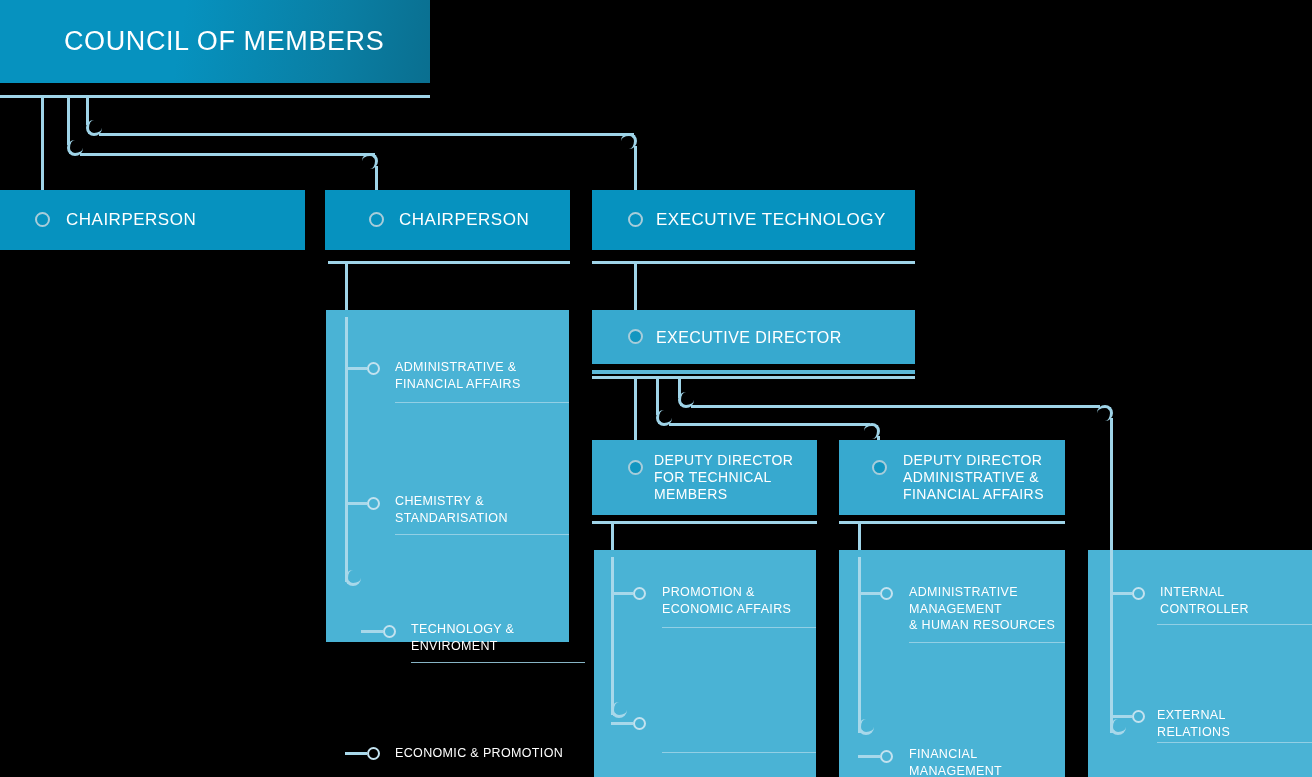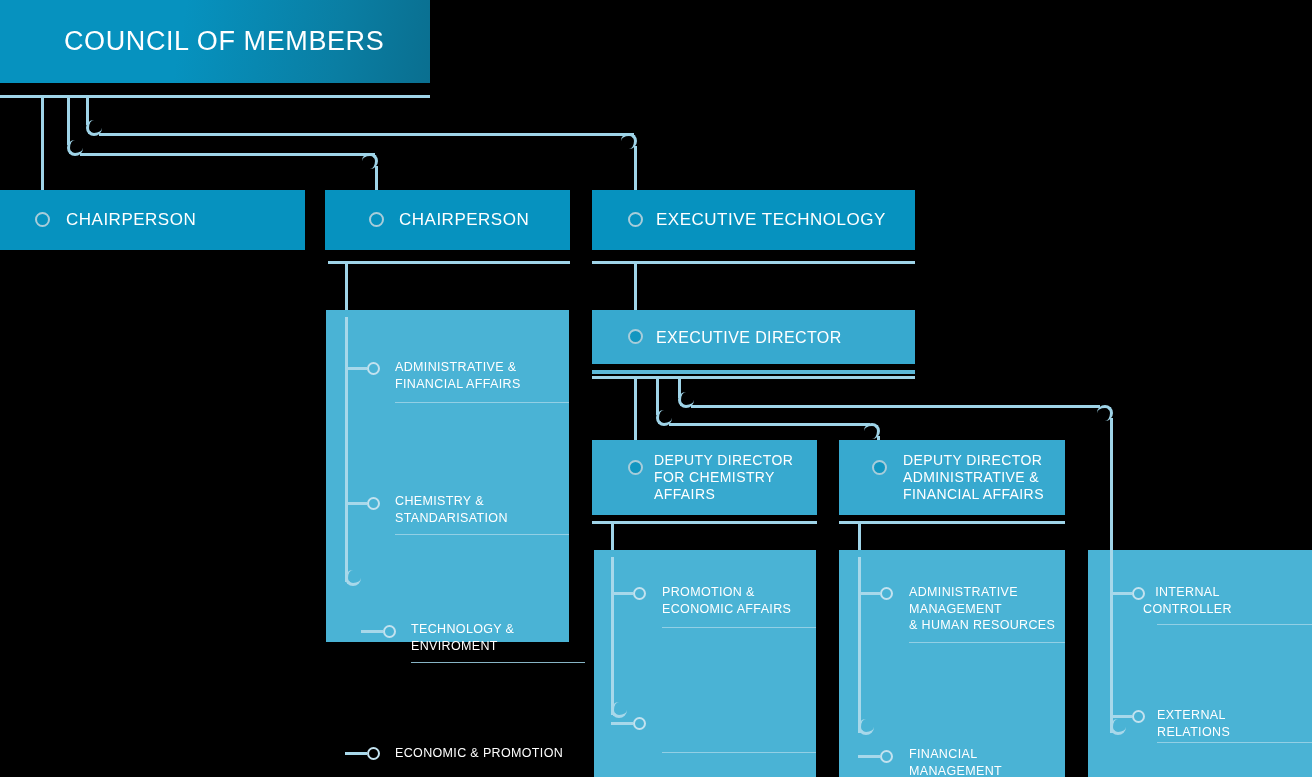--- a/index.html
+++ b/index.html
@@ -221,22 +221,22 @@
 
   <div class="abs ln ln-v" style="left:678px; top:376px; height:22px;"></div>
   <div class="abs elbow bl" style="left:678px; top:392px; width:16px; height:16px;"></div>
   <div class="abs ln ln-h" style="left:691px; top:405px; width:409px;"></div>
   <div class="abs elbow tr" style="left:1097px; top:405px; width:16px; height:16px;"></div>
   <div class="abs ln ln-v" style="left:1110px; top:418px; height:139px;"></div>
 
   <div class="abs l2box" style="left:592px; top:440px; width:225px; height:75px;">
     <div class="l2label" style="padding-left:62px;">
       <span>DEPUTY DIRECTOR</span><br>
-      <span>FOR CHEMISTRY</span><br>
-      <span>AFFAIRS</span>
+      <span>FOR TECHNICAL</span><br>
+      <span>MEMBERS</span>
     </div>
   </div>
   <div class="node filled" style="left:628px; top:460px;"></div>
 
   <div class="abs l2box" style="left:839px; top:440px; width:226px; height:75px;">
     <div class="l2label" style="padding-left:64px;">
       <span>DEPUTY DIRECTOR</span><br>
       <span>ADMINISTRATIVE &amp;</span><br>
       <span>FINANCIAL AFFAIRS</span>
     </div>
@@ -304,21 +304,21 @@
 
   <div class="abs panel" style="left:1088px; top:550px; width:224px; height:227px;"></div>
   <div class="abs ln ln-v" style="left:1110px; top:550px; height:183px; background:#a8d8ea;"></div>
   <div class="abs elbow bl" style="left:1110px; top:719px; width:16px; height:16px; border-color:#a8d8ea;"></div>
 
   <div class="abs" style="left:1088px; top:550px; width:224px; height:227px;">
 
     <div class="leaf abs" style="left:0; top:12px; width:224px; height:63px;">
       <div class="ln ln-h" style="left:22px; top:30px; width:22px; background:#a8d8ea;"></div>
       <div class="node small" style="left:44px; top:25px;"></div>
-      <div class="leaf-text" style="position:absolute; left:55px; top:22px;text-align:center;">
+      <div class="leaf-text" style="position:absolute; left:72px; top:22px;">
         <span>INTERNAL</span><br>
         <span>CONTROLLER</span>
       </div>
       <div class="leaf-sep" style="left:69px; bottom:0; width:155px;"></div>
     </div>
 
     <div class="leaf abs" style="left:0; top:75px; width:224px; height:55px;">
       <div class="ln ln-h" style="left:22px; top:27px; width:22px; background:#a8d8ea;"></div>
       <div class="node small" style="left:44px; top:22px;"></div>
       <div class="leaf-text" style="position:absolute; left:69px; top:19px;">

